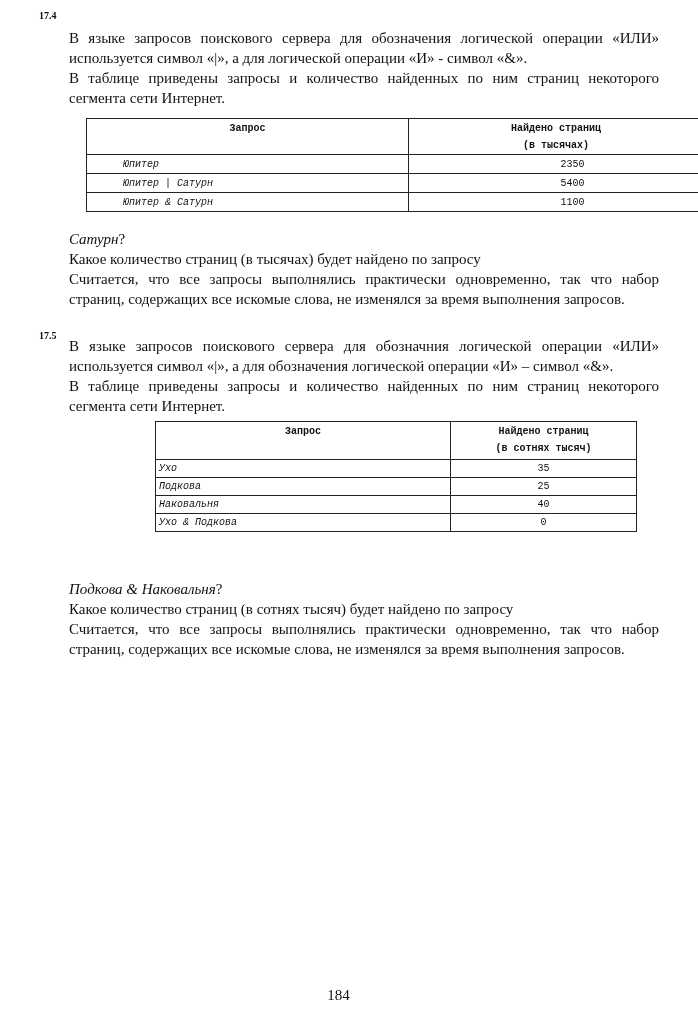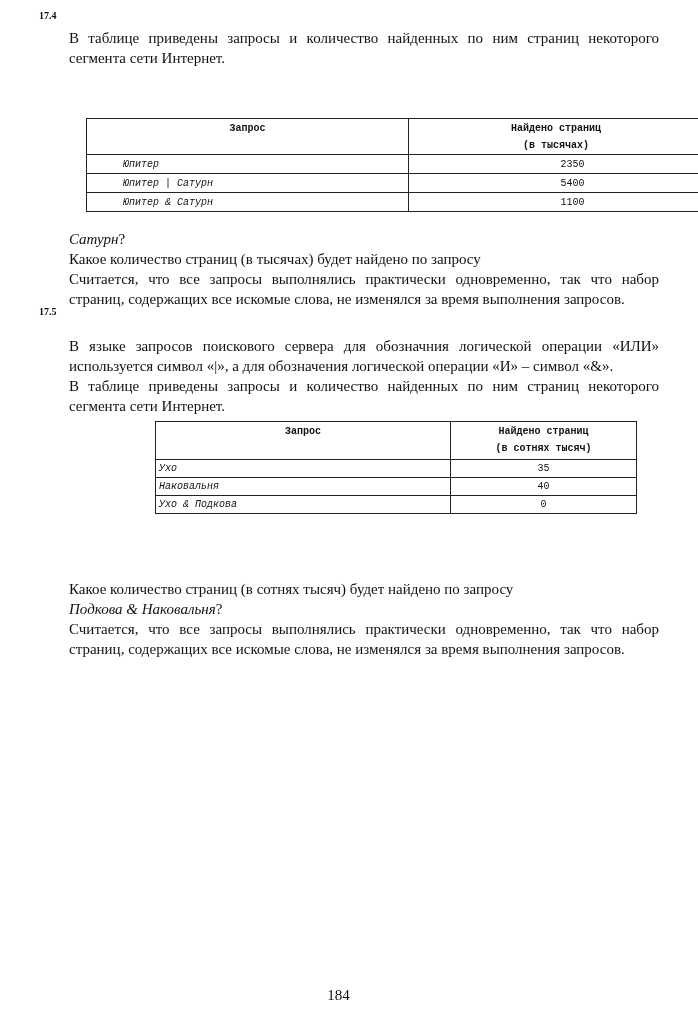--- a/index.html
+++ b/index.html
@@ -25,20 +25,21 @@
   #t2 th { height: 36px; }
   #t2 td { height: 17px; line-height: 16px; }
   #t2 col.c1 { width: 295px; }
   .page-num { position: absolute; left: 0; width: 677px; top: 987px; text-align: center; font-size: 15px; }
 </style>
 </head>
 <body>
 
 <div class="task-num" style="top:10px;">17.4</div>
 <div class="para" style="top:28px;">
+  <p>В языке запросов поискового сервера для обозначения логической операции «ИЛИ» используется символ «|», а для логической операции «И» - символ «&amp;».</p>
   <p class="last">В таблице приведены запросы и количество найденных по ним страниц некоторого сегмента сети Интернет.</p>
 </div>
 
 <table class="tbl" id="t1">
   <colgroup>
       <col class="c1">
       <col>
     </colgroup>
   <tbody>
       <tr>
@@ -62,21 +63,21 @@
   </tr>
 </tbody>
   </table>
 
 <div class="para" style="top:229px;">
   <p class="last"><span class="it">Сатурн</span><span>?</span></p>
   <p class="last">Какое количество страниц (в тысячах) будет найдено по запросу</p>
   <p class="last">Считается, что все  запросы выполнялись практически одновременно, так что набор страниц, содержащих все искомые слова, не изменялся за время выполнения запросов.</p>
 </div>
 
-<div class="task-num" style="top:306px;">17.5</div>
+<div class="task-num" style="top:330px;">17.5</div>
 <div class="para" style="top:336px;">
   <p>В языке запросов поискового сервера для обозначния логической операции «ИЛИ» используется символ «|», а для обозначения логической операции «И» – символ «&amp;».</p>
   <p class="last">В таблице приведены запросы и количество найденных по ним страниц некоторого сегмента сети Интернет.</p>
 </div>
 
 <table class="tbl" id="t2">
   <colgroup>
       <col class="c1">
       <col>
     </colgroup>
@@ -86,29 +87,33 @@
     <th>
       <div>Найдено страниц</div>
       <div>(в сотнях тысяч)</div>
     </th>
   </tr>
   <tr>
     <td class="q">Ухо</td>
     <td class="v">35</td>
   </tr>
   <tr>
+    <td class="q">Подкова</td>
+    <td class="v">25</td>
+  </tr>
+  <tr>
     <td class="q">Наковальня</td>
     <td class="v">40</td>
   </tr>
   <tr>
     <td class="q">Ухо &amp; Подкова</td>
     <td class="v">0</td>
   </tr>
 </tbody>
   </table>
 
 <div class="para" style="top:579px;">
+  <p class="last"><span class="it">Подкова &amp; Наковальня</span><span>?</span></p>
   <p class="last">Какое количество страниц (в сотнях тысяч) будет найдено по запросу</p>
-  <p class="last"><span class="it">Подкова &amp; Наковальня</span><span>?</span></p>
   <p class="last">Считается, что все запросы выполнялись практически одновременно, так что набор страниц, содержащих все искомые слова, не изменялся за время выполнения запросов.</p>
 </div>
 
 <div class="page-num">184</div>
 
 </body></html>

